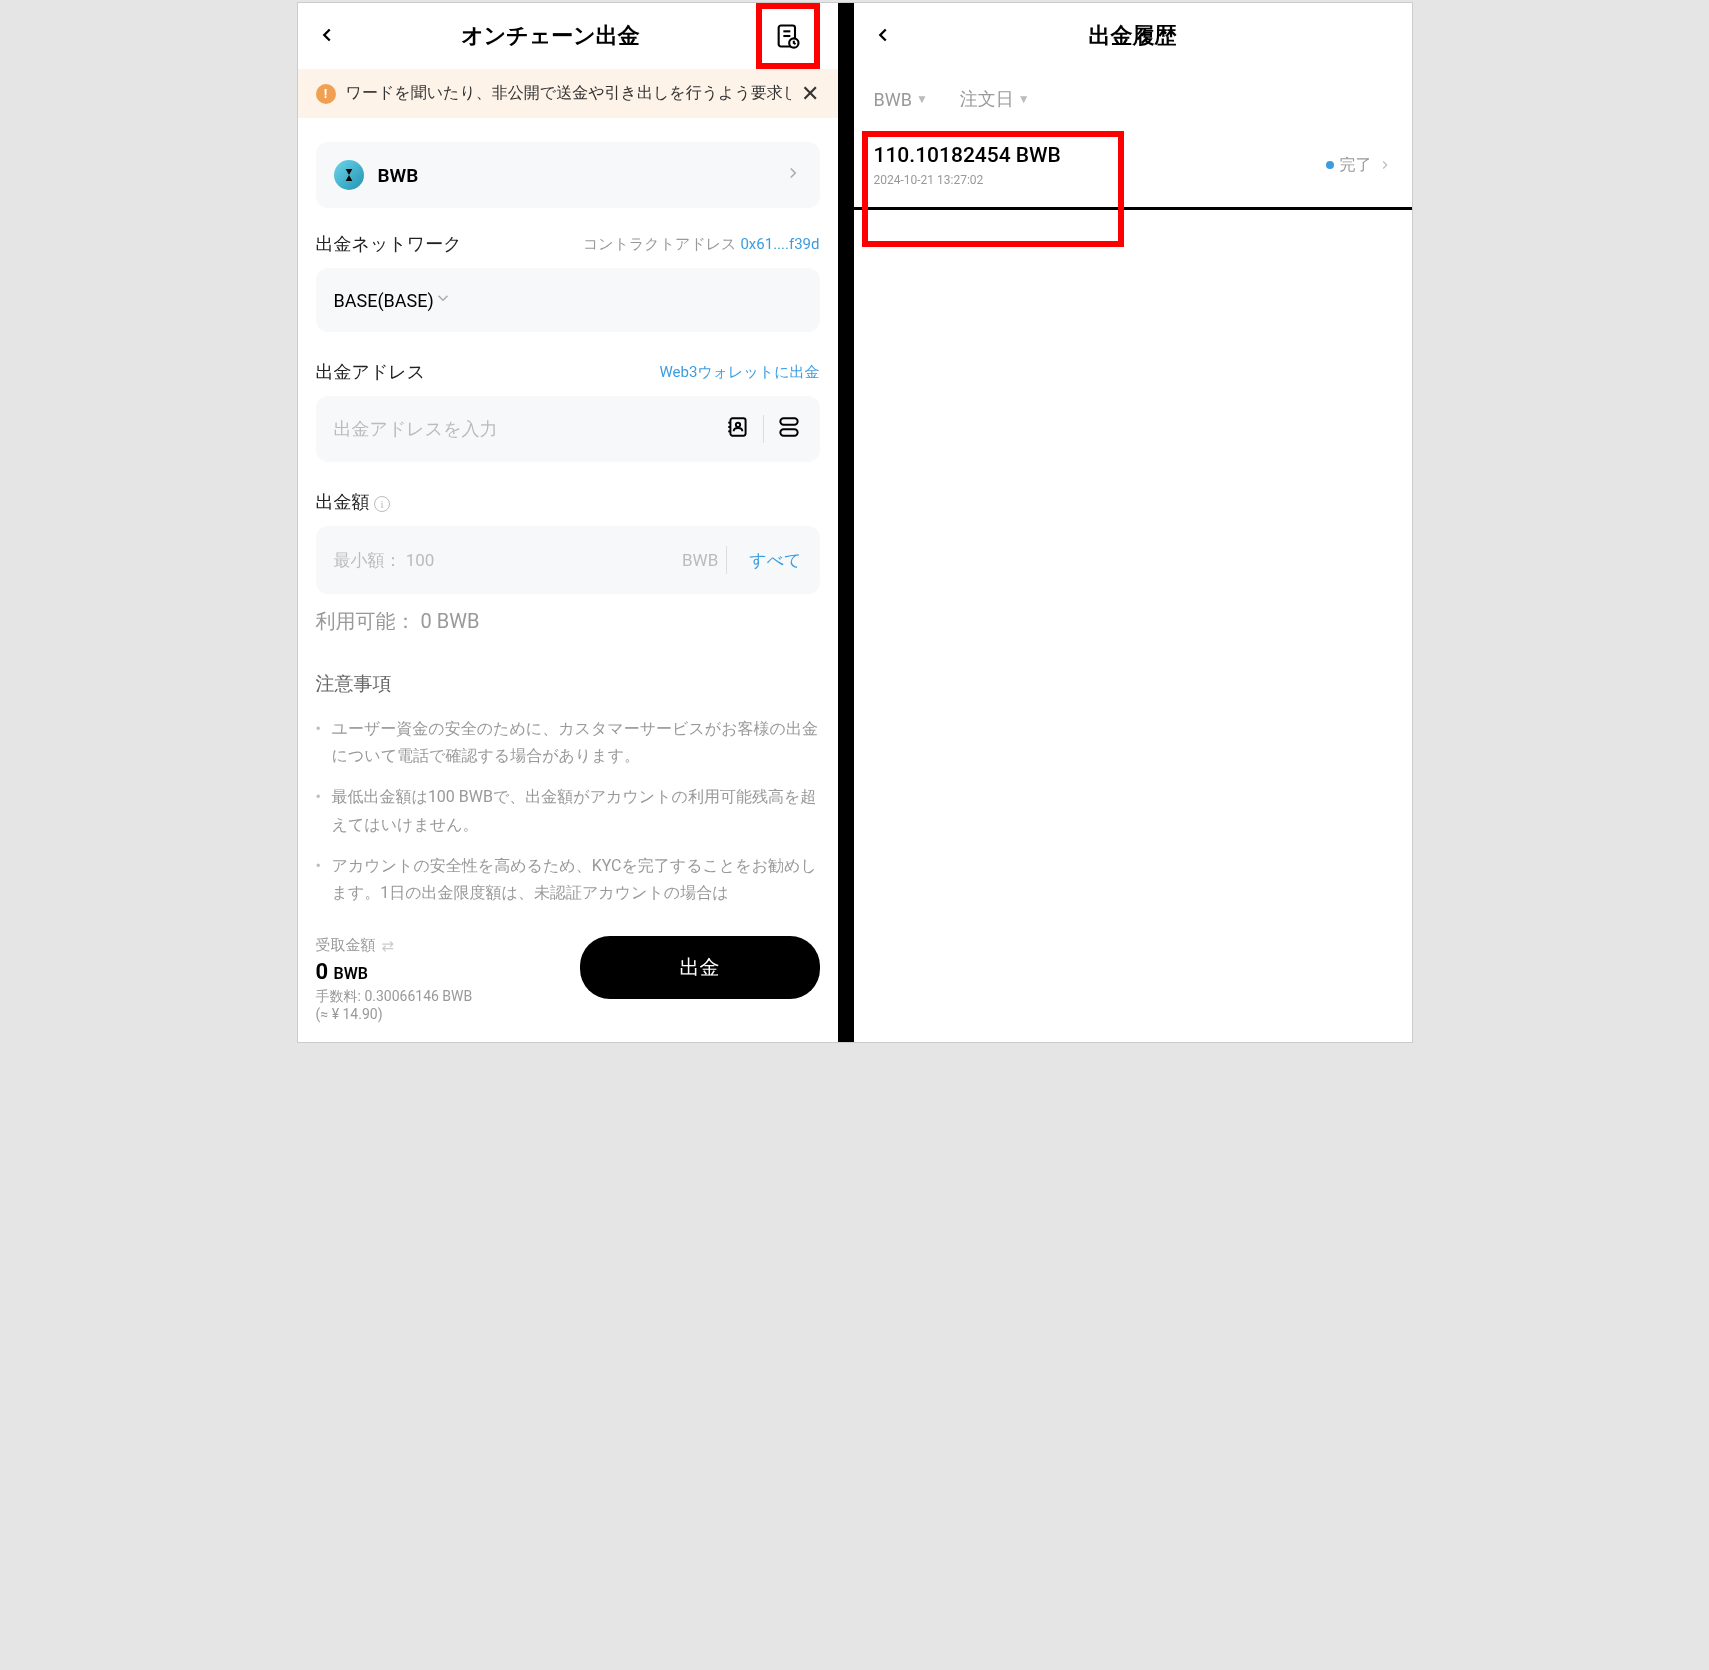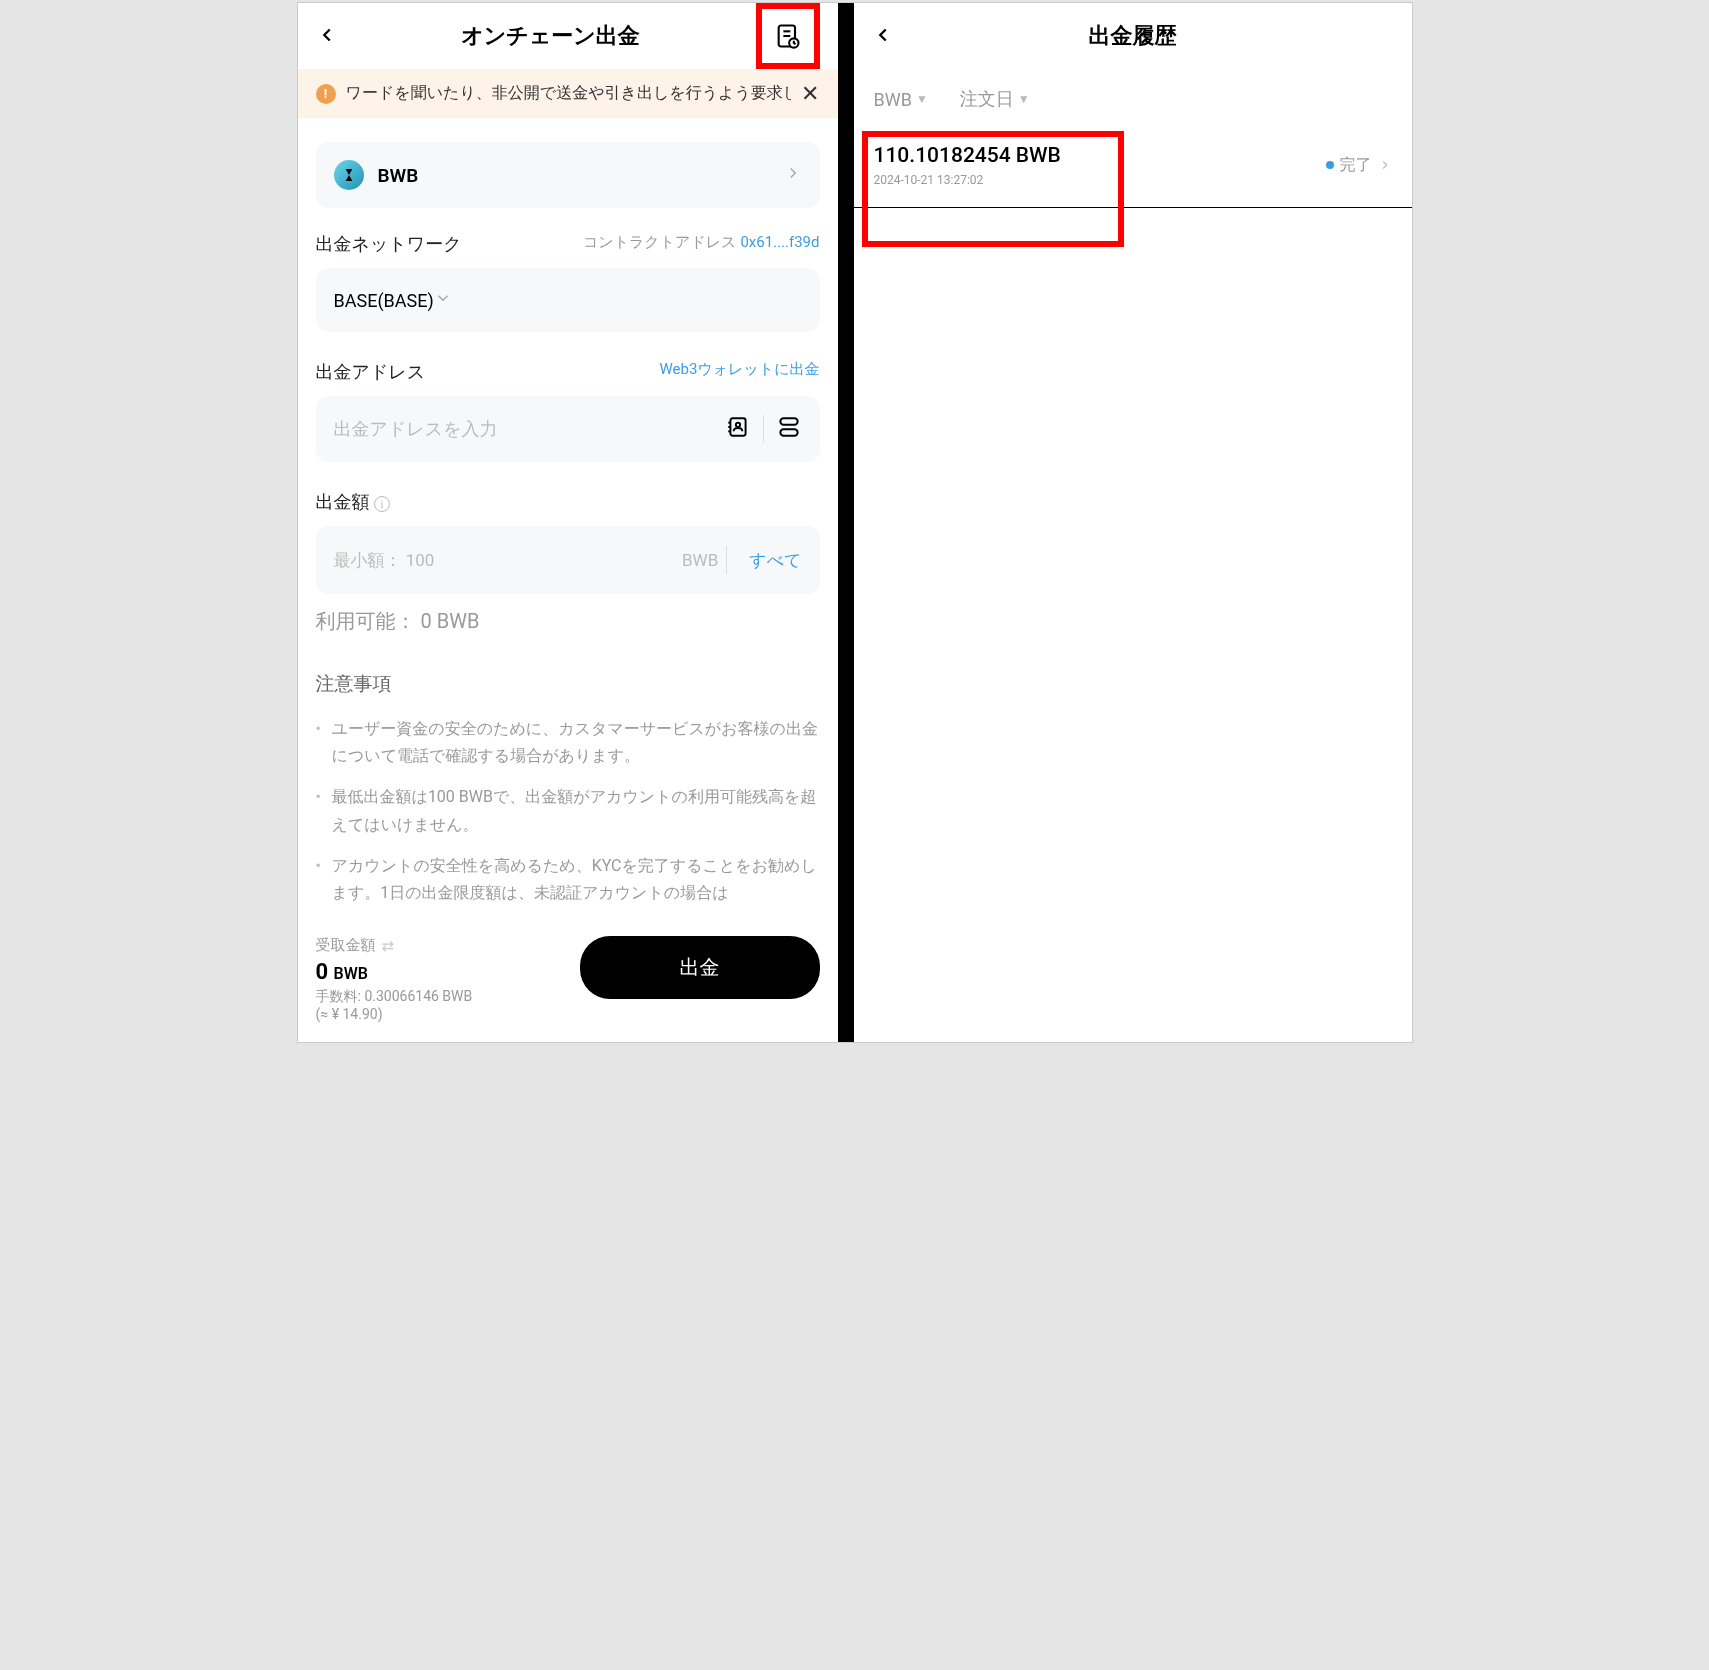--- a/index.html
+++ b/index.html
@@ -98,20 +98,21 @@
       align-items: center;
       justify-content: center;
       color: #000;
       font-weight: bold;
     }
     .coin-name { font-size: 19px; font-weight: 600; flex: 1; }
     .chevron { color: #999; font-size: 20px; }
     .label-row {
       display: flex;
       justify-content: space-between;
+      align-items: center;
       margin: 12px 0;
     }
     .label { font-size: 18px; color: #222; font-weight: 500; }
     .sub-label { font-size: 15px; color: #999; }
     .link { color: #3b9de0; font-size: 15px; cursor: pointer; }
     .contract-addr { color: #3b9de0; font-size: 15px; }
     .select-box {
       background: #f7f8f9;
       border-radius: 12px;
       padding: 20px 18px;
@@ -216,21 +217,21 @@
       color: #999;
       font-size: 18px;
       display: flex;
       align-items: center;
       gap: 4px;
       cursor: pointer;
     }
     .down-caret { font-size: 12px; color: #bbb; }
     .history-item {
       padding: 24px 20px 20px;
-      border-bottom: 1px solid #000000;
+      border-bottom: 3px solid #000000;
       display: flex;
       align-items: center;
       justify-content: space-between;
     }
     .history-highlight {
       position: absolute;
       border: 6px solid #ff0000;
       left: 8px;
       top: 128px;
       width: 262px;

